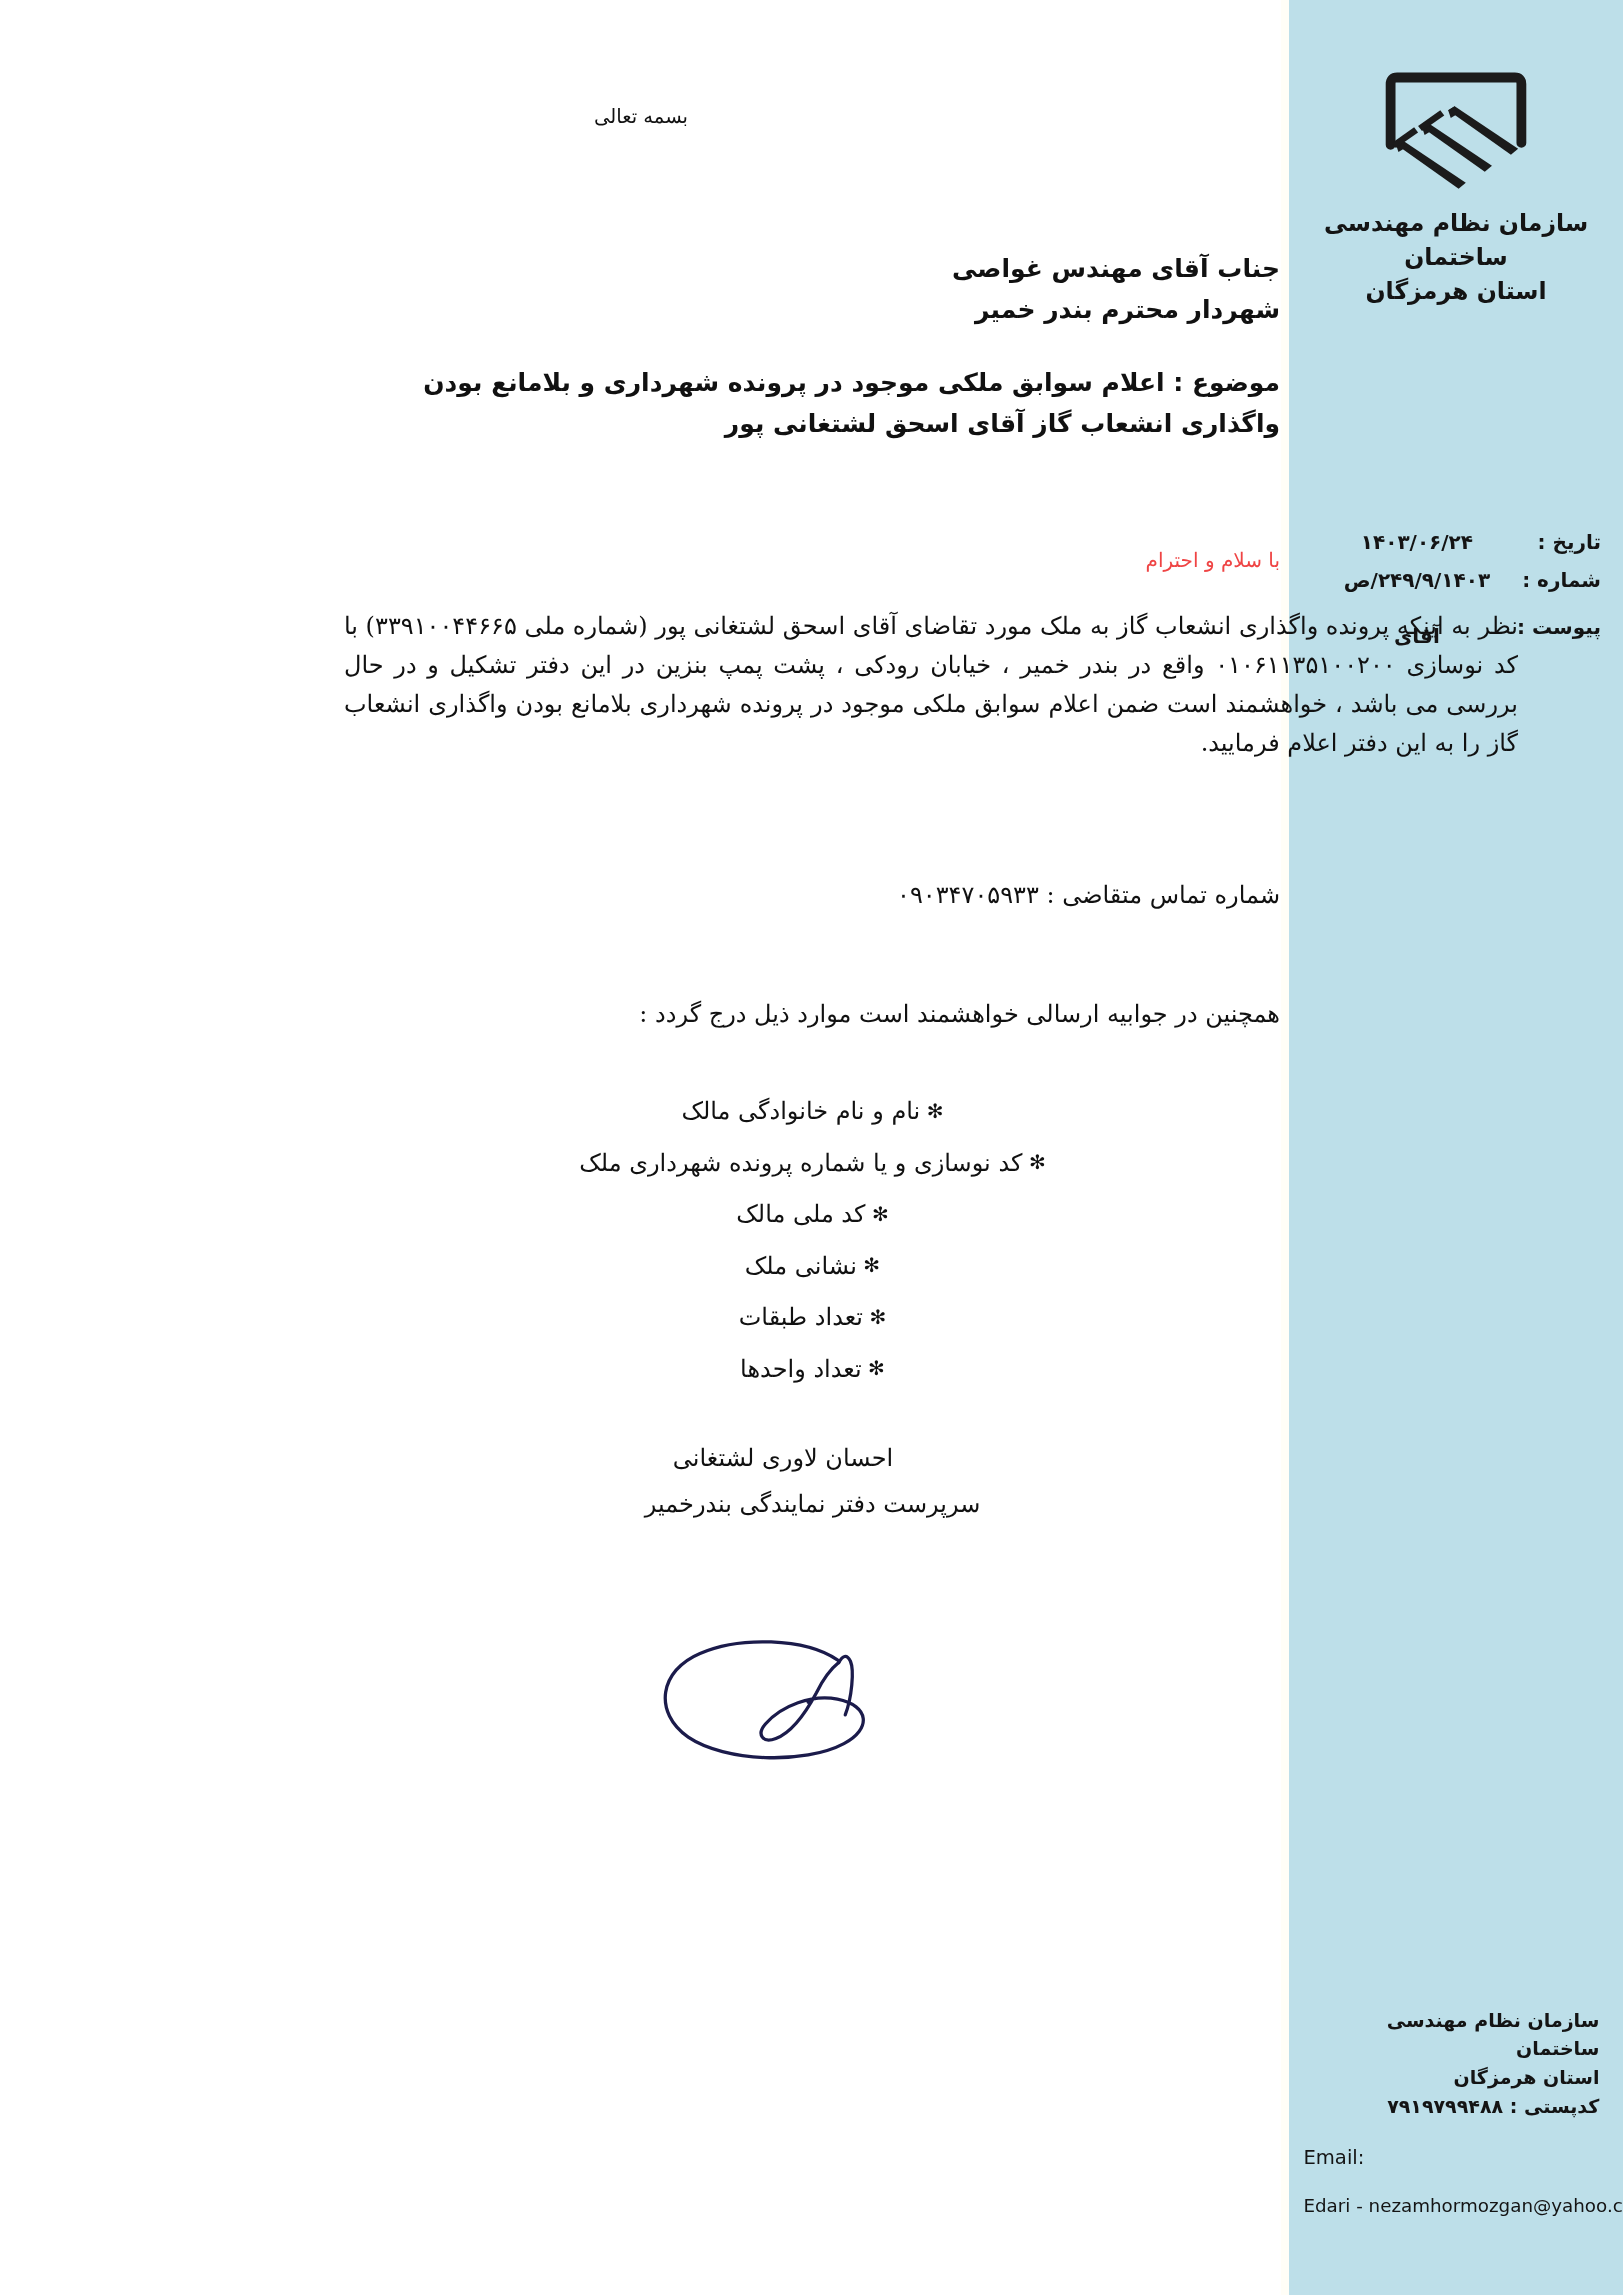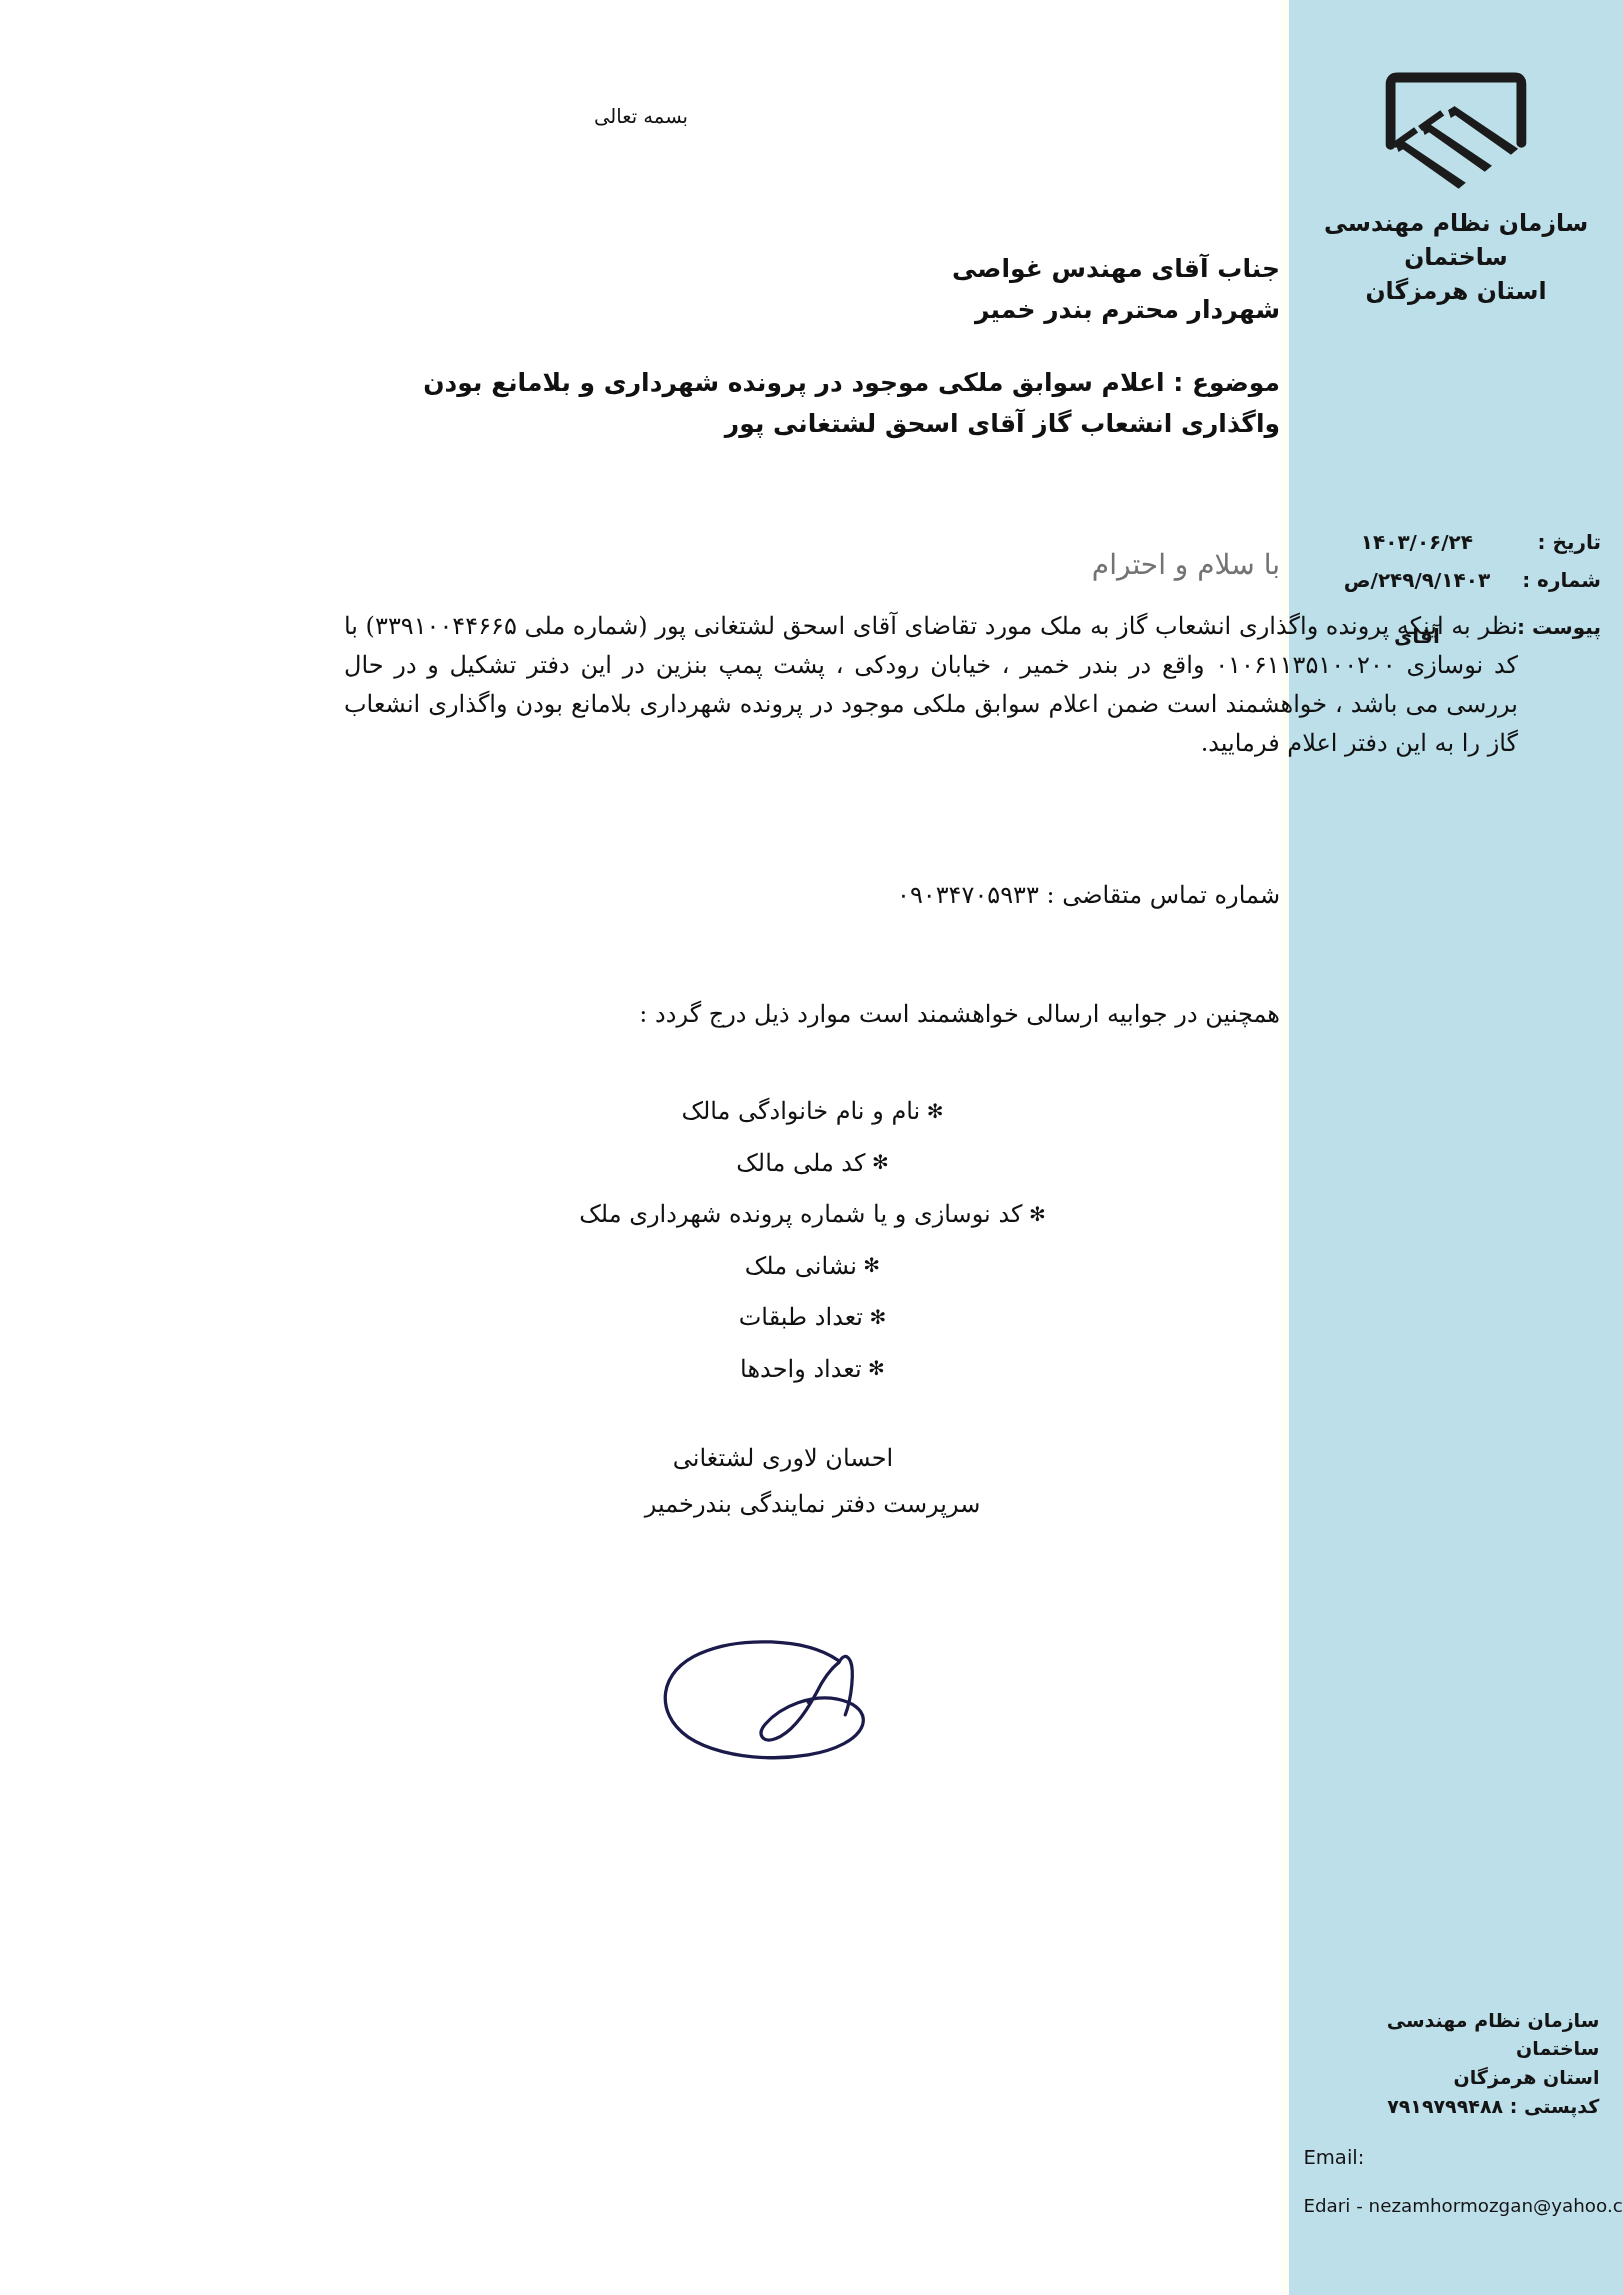--- a/index.html
+++ b/index.html
@@ -181,22 +181,22 @@
   }
 
   .greeting {
     position: absolute;
     top: 548px;
     right: 343px;
     width: 935px;
     direction: rtl;
     text-align: right;
     font-family: "DejaVu Serif", "Liberation Serif", serif;
-    font-size: 28px;
-    color: #737373;
+    font-size: 20px;
+    color: #ef4444;
   }
 
   .body-para {
     position: absolute;
     top: 607px;
     right: 105px;
     width: 1174px;
     direction: rtl;
     text-align: justify;
     text-align-last: right;
@@ -349,22 +349,22 @@
   <div class="greeting">با سلام و احترام</div>
 
   <div class="body-para">نظر به اینکه پرونده واگذاری انشعاب گاز به ملک مورد تقاضای آقای اسحق لشتغانی پور (شماره ملی ۳۳۹۱۰۰۴۴۶۶۵) با کد نوسازی ۰۱۰۶۱۱۳۵۱۰۰۲۰۰ واقع در بندر خمیر ، خیابان رودکی ، پشت پمپ بنزین در این دفتر تشکیل و در حال بررسی می باشد ، خواهشمند است ضمن اعلام سوابق ملکی موجود در پرونده شهرداری بلامانع بودن واگذاری انشعاب گاز را به این دفتر اعلام فرمایید.</div>
 
   <div class="phone-line">شماره تماس متقاضی : ۰۹۰۳۴۷۰۵۹۳۳</div>
 
   <div class="second-para">همچنین در جوابیه ارسالی خواهشمند است موارد ذیل درج گردد :</div>
 
   <ul class="bullets">
     <li><span class="bchar">✻</span><span>نام و نام خانوادگی مالک</span></li>
+    <li><span class="bchar">✻</span><span>کد نوسازی و یا شماره پرونده شهرداری ملک</span></li>
     <li><span class="bchar">✻</span><span>کد ملی مالک</span></li>
-    <li><span class="bchar">✻</span><span>کد نوسازی و یا شماره پرونده شهرداری ملک</span></li>
     <li><span class="bchar">✻</span><span>نشانی ملک</span></li>
     <li><span class="bchar">✻</span><span>تعداد طبقات</span></li>
     <li><span class="bchar">✻</span><span>تعداد واحدها</span></li>
   </ul>
 
   <div class="signature-block">
     <div class="sn">احسان لاوری لشتغانی</div>
     <div class="sr">سرپرست دفتر نمایندگی بندرخمیر</div>
   </div>
 

